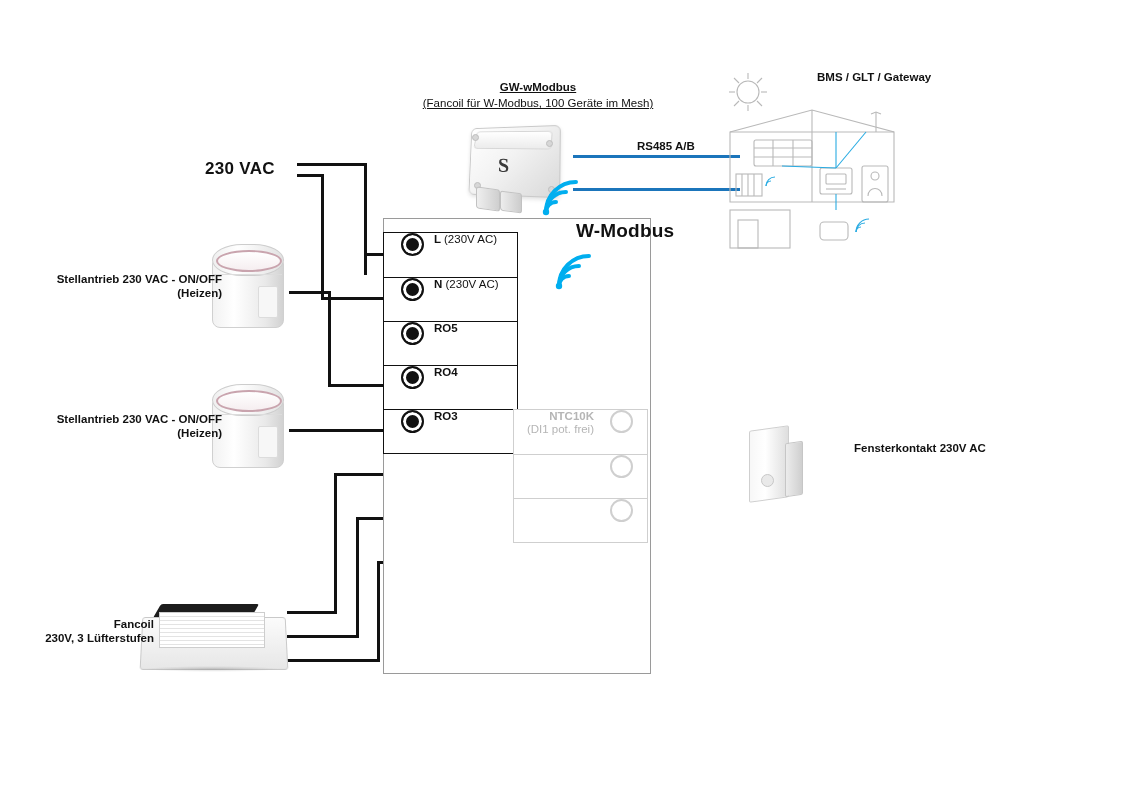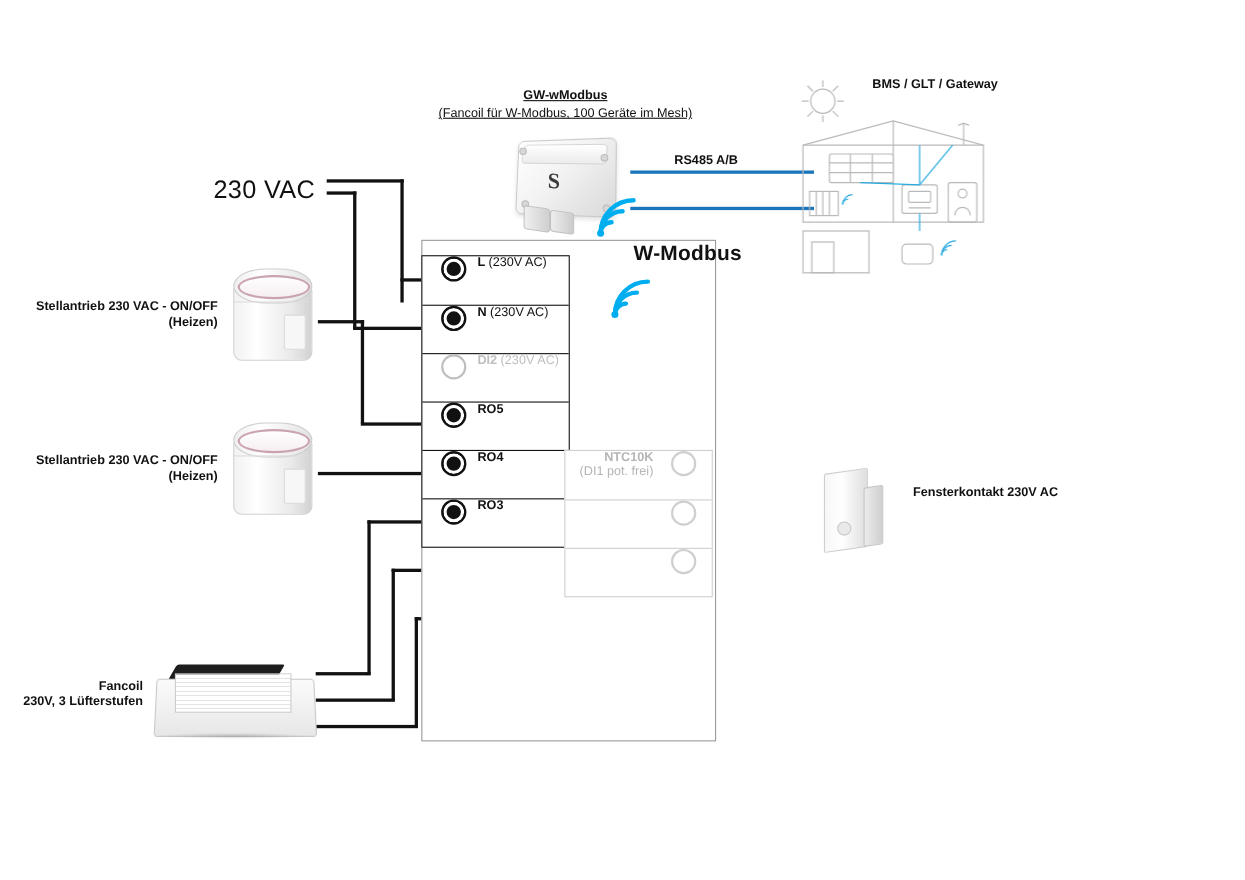--- a/index.html
+++ b/index.html
@@ -19,20 +19,21 @@
     background: #ffffff;
   }
 
   
   .lbl {
     position: absolute;
     font-size: 11.5px;
     line-height: 14px;
     color: #111;
     white-space: pre-line;
+    margin-left: 24px;
   }
   .lbl.bold { font-weight: bold; }
   .lbl.center { text-align: center; text-decoration: underline; }
   .lbl.right { text-align: right; }
 
   
   .wire {
     position: absolute;
     background: #111111;
   }
@@ -232,22 +233,22 @@
   
   .wifi { position: absolute; }
 
   
   #bms { position: absolute; left: 716px; top: 70px; width: 198px; height: 190px; }
   .bms-line { stroke: #b9b9b9; stroke-width: 1.1; fill: none; }
   .bms-blue { stroke: #29abe2; stroke-width: 1.1; fill: none; }
 
   
   #vac {
-    position: absolute; left: 194px; top: 159px;
-    font-size: 23px; font-weight: normal; letter-spacing: 0.3px;
+    position: absolute; left: 205px; top: 159px;
+    font-size: 17px; font-weight: bold; letter-spacing: 0.3px;
   }
 </style>
 </head>
 <body>
 
 <div id="stage">
 
   <div class="wire h" style="left:297px; top:163px; width:70px;"></div>
   <div class="wire v" style="left:364px; top:163px; height:112px;"></div>
   <div class="wire h" style="left:364px; top:253px; width:42px;"></div>
@@ -277,24 +278,20 @@
   <div id="block"></div>
 
   <div class="term-col left" style="top:232px;">
     <div class="term-row">
       <span class="dot"></span>
       <span class="term-txt"><span>L</span> <span class="sub">(230V AC)</span></span>
     </div>
     <div class="term-row">
       <span class="dot"></span>
       <span class="term-txt"><span>N</span> <span class="sub">(230V AC)</span></span>
-    </div>
-    <div class="term-row">
-      <span class="dot empty"></span>
-      <span class="term-txt" style="color:#bfbfbf;"><span>DI2</span> <span class="sub">(230V AC)</span></span>
     </div>
     <div class="term-row">
       <span class="dot"></span>
       <span class="term-txt"><span>RO5</span></span>
     </div>
     <div class="term-row">
       <span class="dot"></span>
       <span class="term-txt"><span>RO4</span></span>
     </div>
     <div class="term-row">

